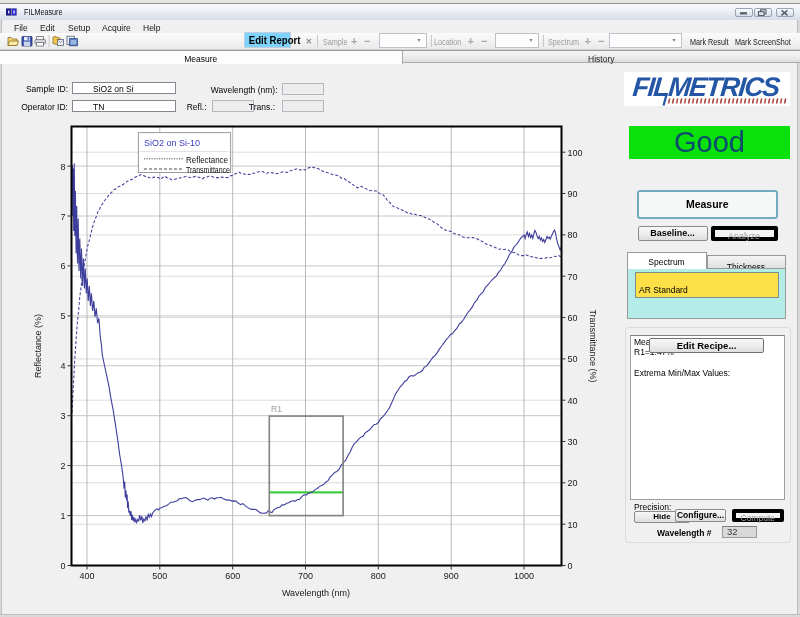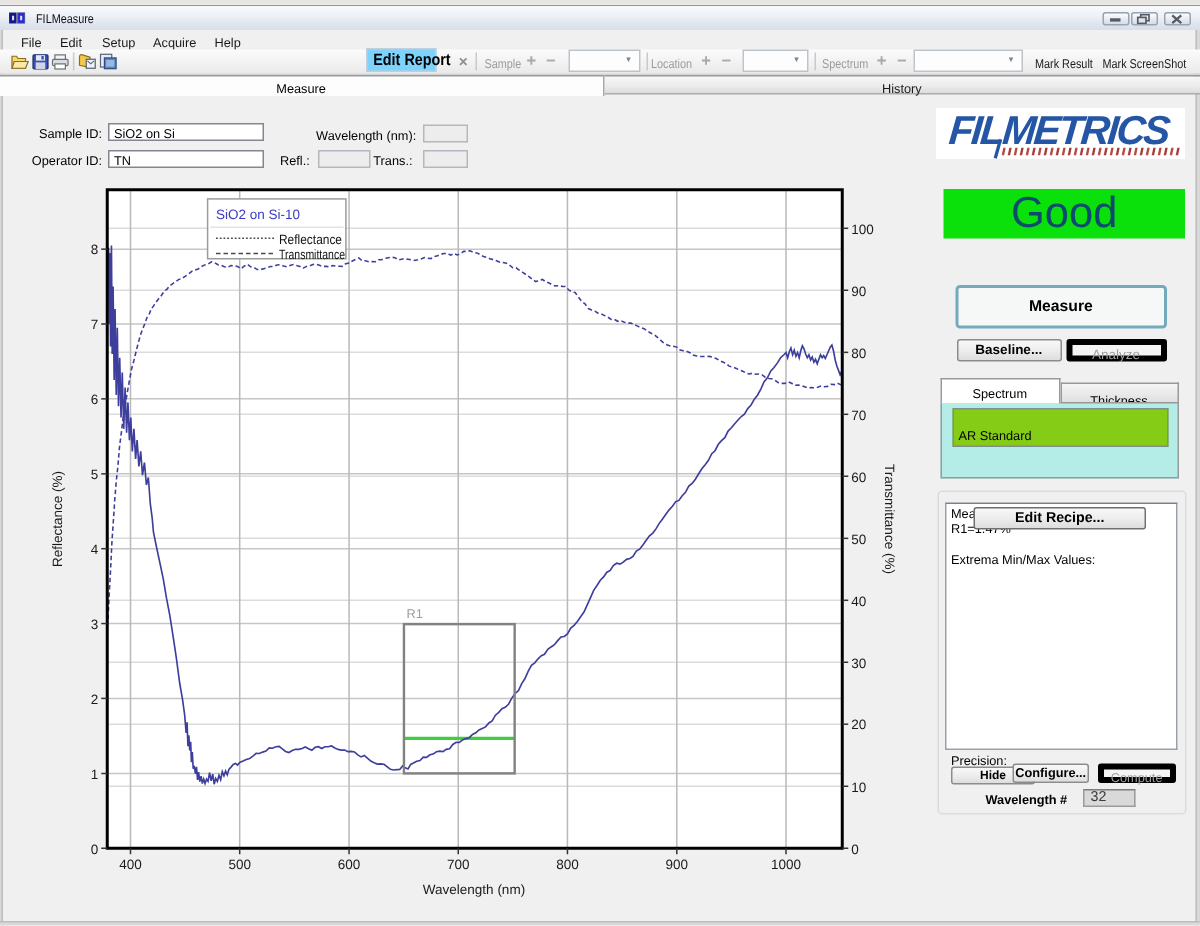--- a/index.html
+++ b/index.html
@@ -30,38 +30,38 @@
 #editreport { left:244px; top:31.5px; width:47px; height:16.5px; border:1px solid #c3cedd; background:#7dd3fc;
   font-weight:bold; font-size:11px; text-align:center; line-height:15px; }
 
 #tab-measure { left:0; top:49.5px; width:402.5px; height:14px; background:#fdfdfd; border-top:1px solid #9a9a9a; border-right:1px solid #a8a8a8;
   text-align:center; font-size:8.5px; padding-top:3px; }
 #tab-history { left:402.5px; top:49.5px; width:397.5px; height:13.5px;
   background:linear-gradient(180deg,#f7f7f7 0%,#ececec 55%,#dddddd 100%); border-top:1px solid #9a9a9a; border-bottom:1px solid #ababab;
   text-align:center; font-size:8.5px; padding-top:3px; color:#1c1c1c; }
 
 .lbl { font-size:8.5px; color:#000; }
-.inputbox { background:#fff; border:1px solid #828790; font-size:8.5px; padding:1px 3px; }
+.inputbox { background:#fff; border:1px solid #828790; font-size:8.5px; padding:1px 20px; }
 .inputdis { background:#ededed; border:1px solid #b3b8c0; }
 
 #logo { left:624px; top:72px; width:166px; height:34px; background:#fff; }
 #goodbox { left:629px; top:126px; width:161px; height:33px; background:#0ae10a; text-align:center; }
 #goodbox span { font-size:29px; color:#0c4a6e; line-height:32px; }
 #btn-measure { left:637px; top:189.5px; width:140.5px; height:29px; background:#f6f7f7; border:2px solid #74aabe; border-radius:3px;
   text-align:center; font-weight:bold; font-size:10.5px; line-height:25px; }
 .btn { background:linear-gradient(180deg,#f8f8f8 0%,#ececec 55%,#dddddd 100%); border:1px solid #8c8c8c; border-radius:2px; text-align:center; }
 .btndis { background:#f4f4f4; border:4px solid #000000; border-radius:2px; text-align:center; color:#9f9f9f; }
 #btn-baseline { left:637.5px; top:226px; width:70px; height:14.5px; font-size:9px; font-weight:bold; line-height:12.5px; }
 #btn-analyze { left:710.5px; top:226px; width:67px; height:14.5px; font-size:9px; line-height:12.5px; }
 #tab-spectrum { left:626.5px; top:252px; width:80px; height:16.5px; background:#fff; border:1px solid #999; border-bottom:none;
   text-align:center; font-size:8.5px; padding-top:4px; z-index:3; }
 #tab-thickness { left:706.5px; top:255px; width:79px; height:13.5px; background:linear-gradient(180deg,#f5f5f5,#dedede);
   border:1px solid #999; border-bottom:none; text-align:center; font-size:8.5px; padding-top:6px; }
 #cyanpanel { left:626.5px; top:268px; width:159px; height:51px; background:#b4ece7; border:1px solid #999; z-index:2; }
-#arinput { left:635px; top:271.5px; width:143.5px; height:13px; background:#84cc16; border:1px solid #7e8f8e; font-size:8.5px; padding:12px 3px; z-index:4; position:absolute; }
+#arinput { left:635px; top:271.5px; width:143.5px; height:13px; background:#fde047; border:1px solid #7e8f8e; font-size:8.5px; padding:12px 3px; z-index:4; position:absolute; }
 #btn-editrecipe { left:649px; top:293.5px; width:115px; height:15.5px; font-size:9.5px; font-weight:bold; line-height:14px; z-index:4; border:1px solid #707070;margin-top:44px; }
 #groupbox { left:625px; top:327px; width:165.5px; height:215.5px; border:1px solid #dcdcdc; border-radius:3px; }
 #meanbox { left:630px; top:334.5px; width:155px; height:165.5px; background:#fff; border:1px solid #9aa0a8; border-top-color:#7a8087;
   font-size:8.5px; line-height:10.4px; padding:1px 0 0 3px; }
 #precision { left:634px; top:501.5px; font-size:8.5px; }
 #btn-hide { left:634px; top:511px; width:56px; height:11.5px; font-size:8px; font-weight:bold; line-height:10px; }
 #btn-config { left:675px; top:508.5px; width:51px; height:13px; font-size:8.5px; font-weight:bold; line-height:11.5px; }
 #btn-compute { left:731.5px; top:508.5px; width:52.5px; height:13px; font-size:8.5px; line-height:11.5px; }
 #measlbl { left:657px; top:528px; font-size:8.5px; font-weight:bold; }
 #measnum { left:722px; top:526px; width:35px; height:12px; background:#d9d9d9; border:1px solid #9b9b9b; border-top-color:#7d7d7d;

